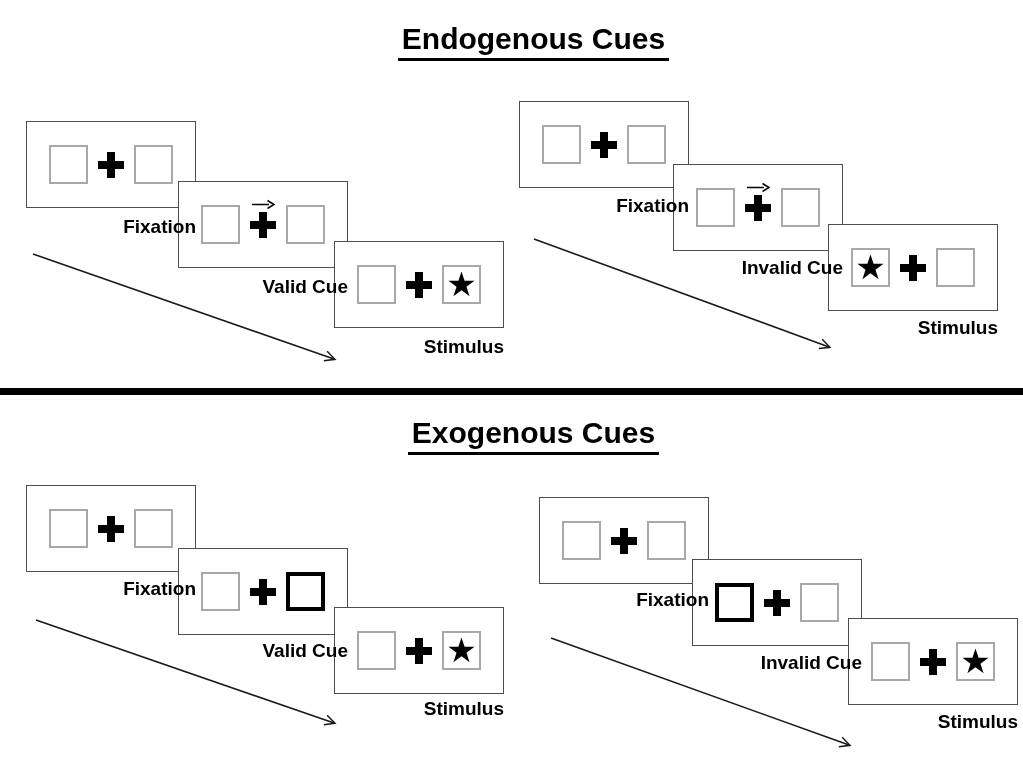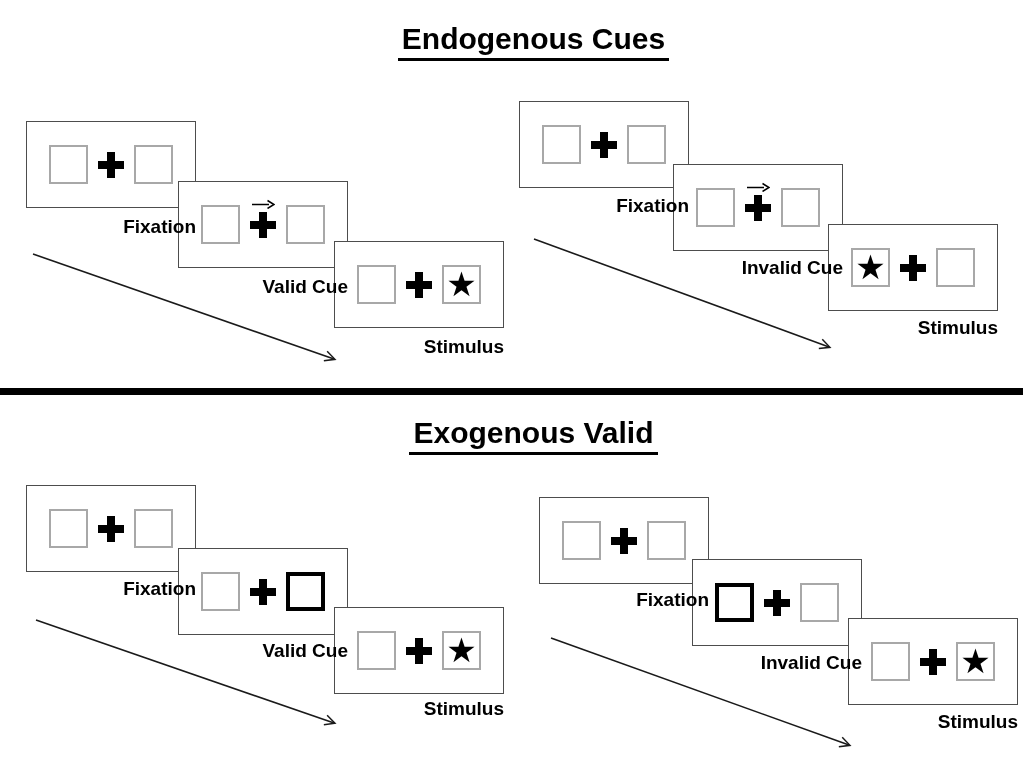--- a/index.html
+++ b/index.html
@@ -119,21 +119,21 @@
     </div>
     <div class="sq"></div>
   </div>
   <div class="plabel" style="left:828px;top:318px">Stimulus</div>
 </section>
 
 <div class="divider"></div>
 
 <section>
   <div class="title" style="top:416px">
-    <span>Exogenous Valid</span>
+    <span>Exogenous Cues</span>
   </div>
 
   <div class="panel z1" style="left:26px;top:485px">
     <div class="sq"></div>
     <div class="centerg">
       <div class="cross"></div>
     </div>
     <div class="sq"></div>
   </div>
   <div class="plabel" style="left:26px;top:579px">Fixation</div>

